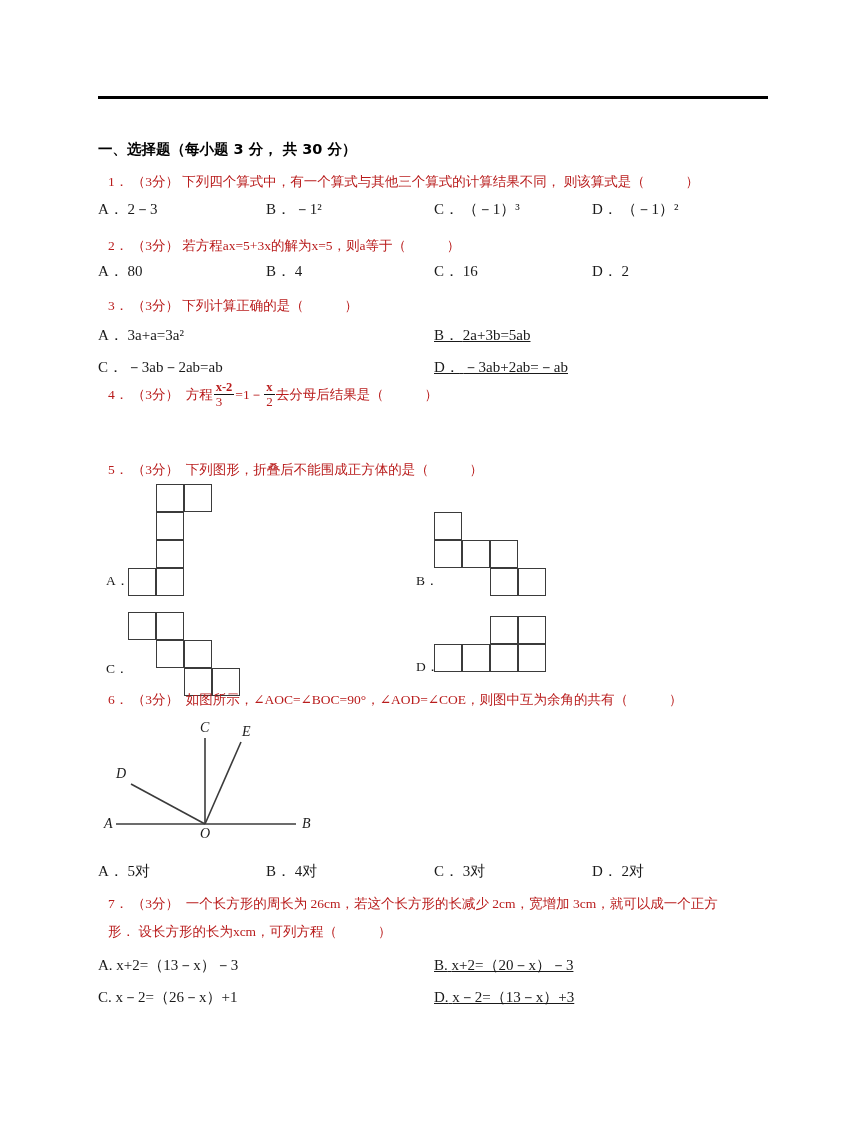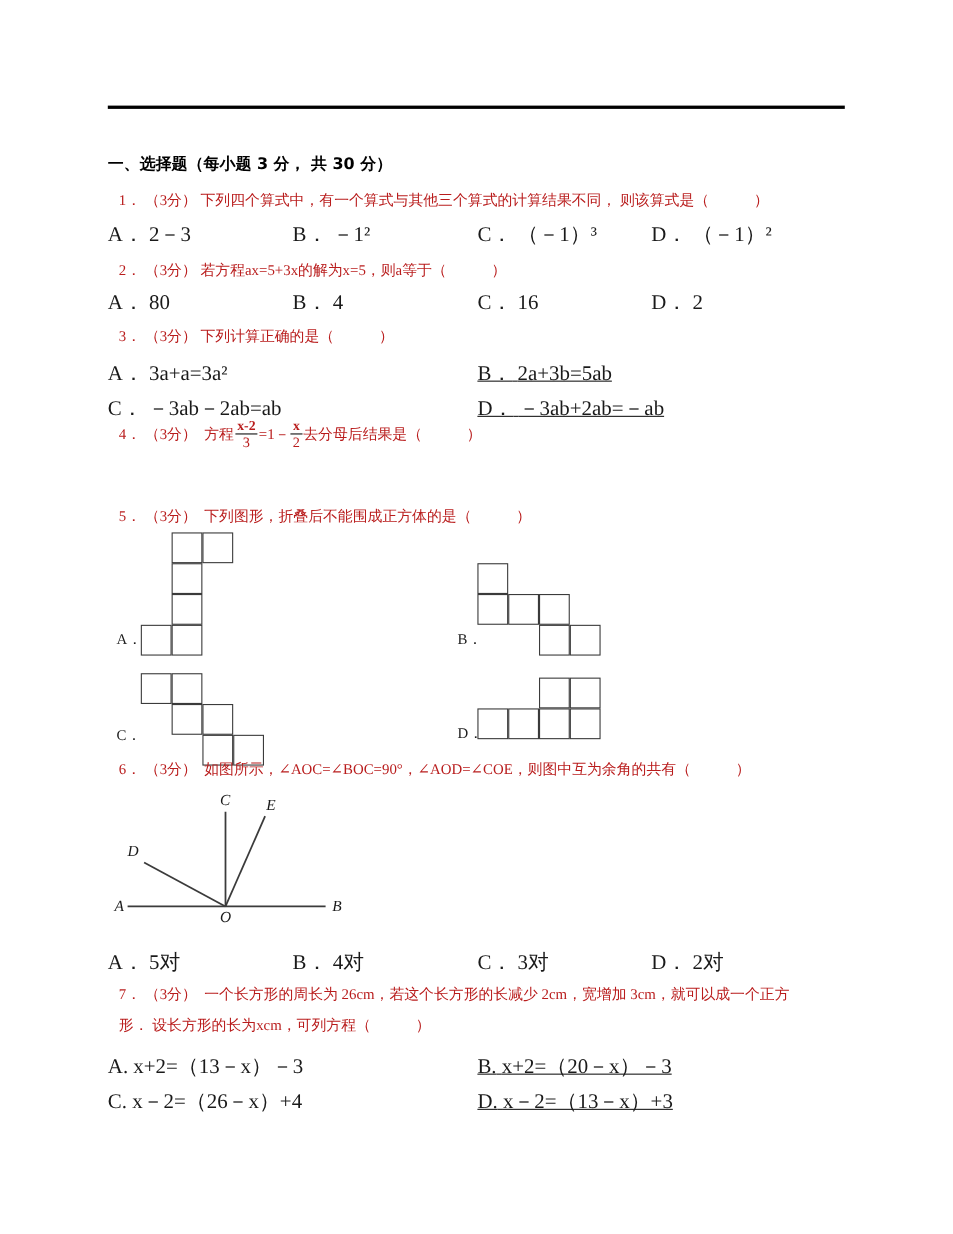--- a/index.html
+++ b/index.html
@@ -62,21 +62,21 @@
   .q .stem {
     display: block;
     white-space: nowrap;
   }
   .num { display: inline-block; }
   .pts { display: inline-block; }
   .opts {
     position: absolute;
     left: 0;
     width: 670px;
-    font-size: 19px;
+    font-size: 15px;
   }
   .opt-row {
     position: relative;
     height: 26px;
     width: 670px;
   }
   .opt {
     position: absolute;
     top: 0;
     white-space: nowrap;
@@ -86,21 +86,20 @@
   .c4-3 { left: 336px; }
   .c4-4 { left: 494px; }
   .c2-1 { left: 0px; }
   .c2-2 { left: 336px; text-decoration: underline; }
   .blank { display: inline-block; width: 34px; }
 
   
   .frac {
     display: inline-block;
     vertical-align: middle;
-    text-align: center;
     font-size: 12px;
     line-height: 1.06;
     margin: 0 1px;
     position: relative;
     top: -1px;
   }
   .frac .nu {
     display: block;
     padding: 0 2px;
     font-weight: bold;
@@ -317,18 +316,18 @@
       <span class="blank"></span>
       <span>）</span>
     </span>
   </div>
   <div class="opts" style="top:956px">
     <div class="opt-row" style="height:32px">
       <span class="opt c2-1"><span>A.</span>&nbsp;<span>x+2=（13－x）－3</span></span>
       <span class="opt c2-2"><span>B.</span>&nbsp;<span>x+2=（20－x）－3</span></span>
     </div>
     <div class="opt-row" style="height:32px">
-      <span class="opt c2-1"><span>C.</span>&nbsp;<span>x－2=（26－x）+4</span></span>
+      <span class="opt c2-1"><span>C.</span>&nbsp;<span>x－2=（26－x）+1</span></span>
       <span class="opt c2-2"><span>D.</span>&nbsp;<span>x－2=（13－x）+3</span></span>
     </div>
   </div>
 
 </div>
 
 </body></html>

